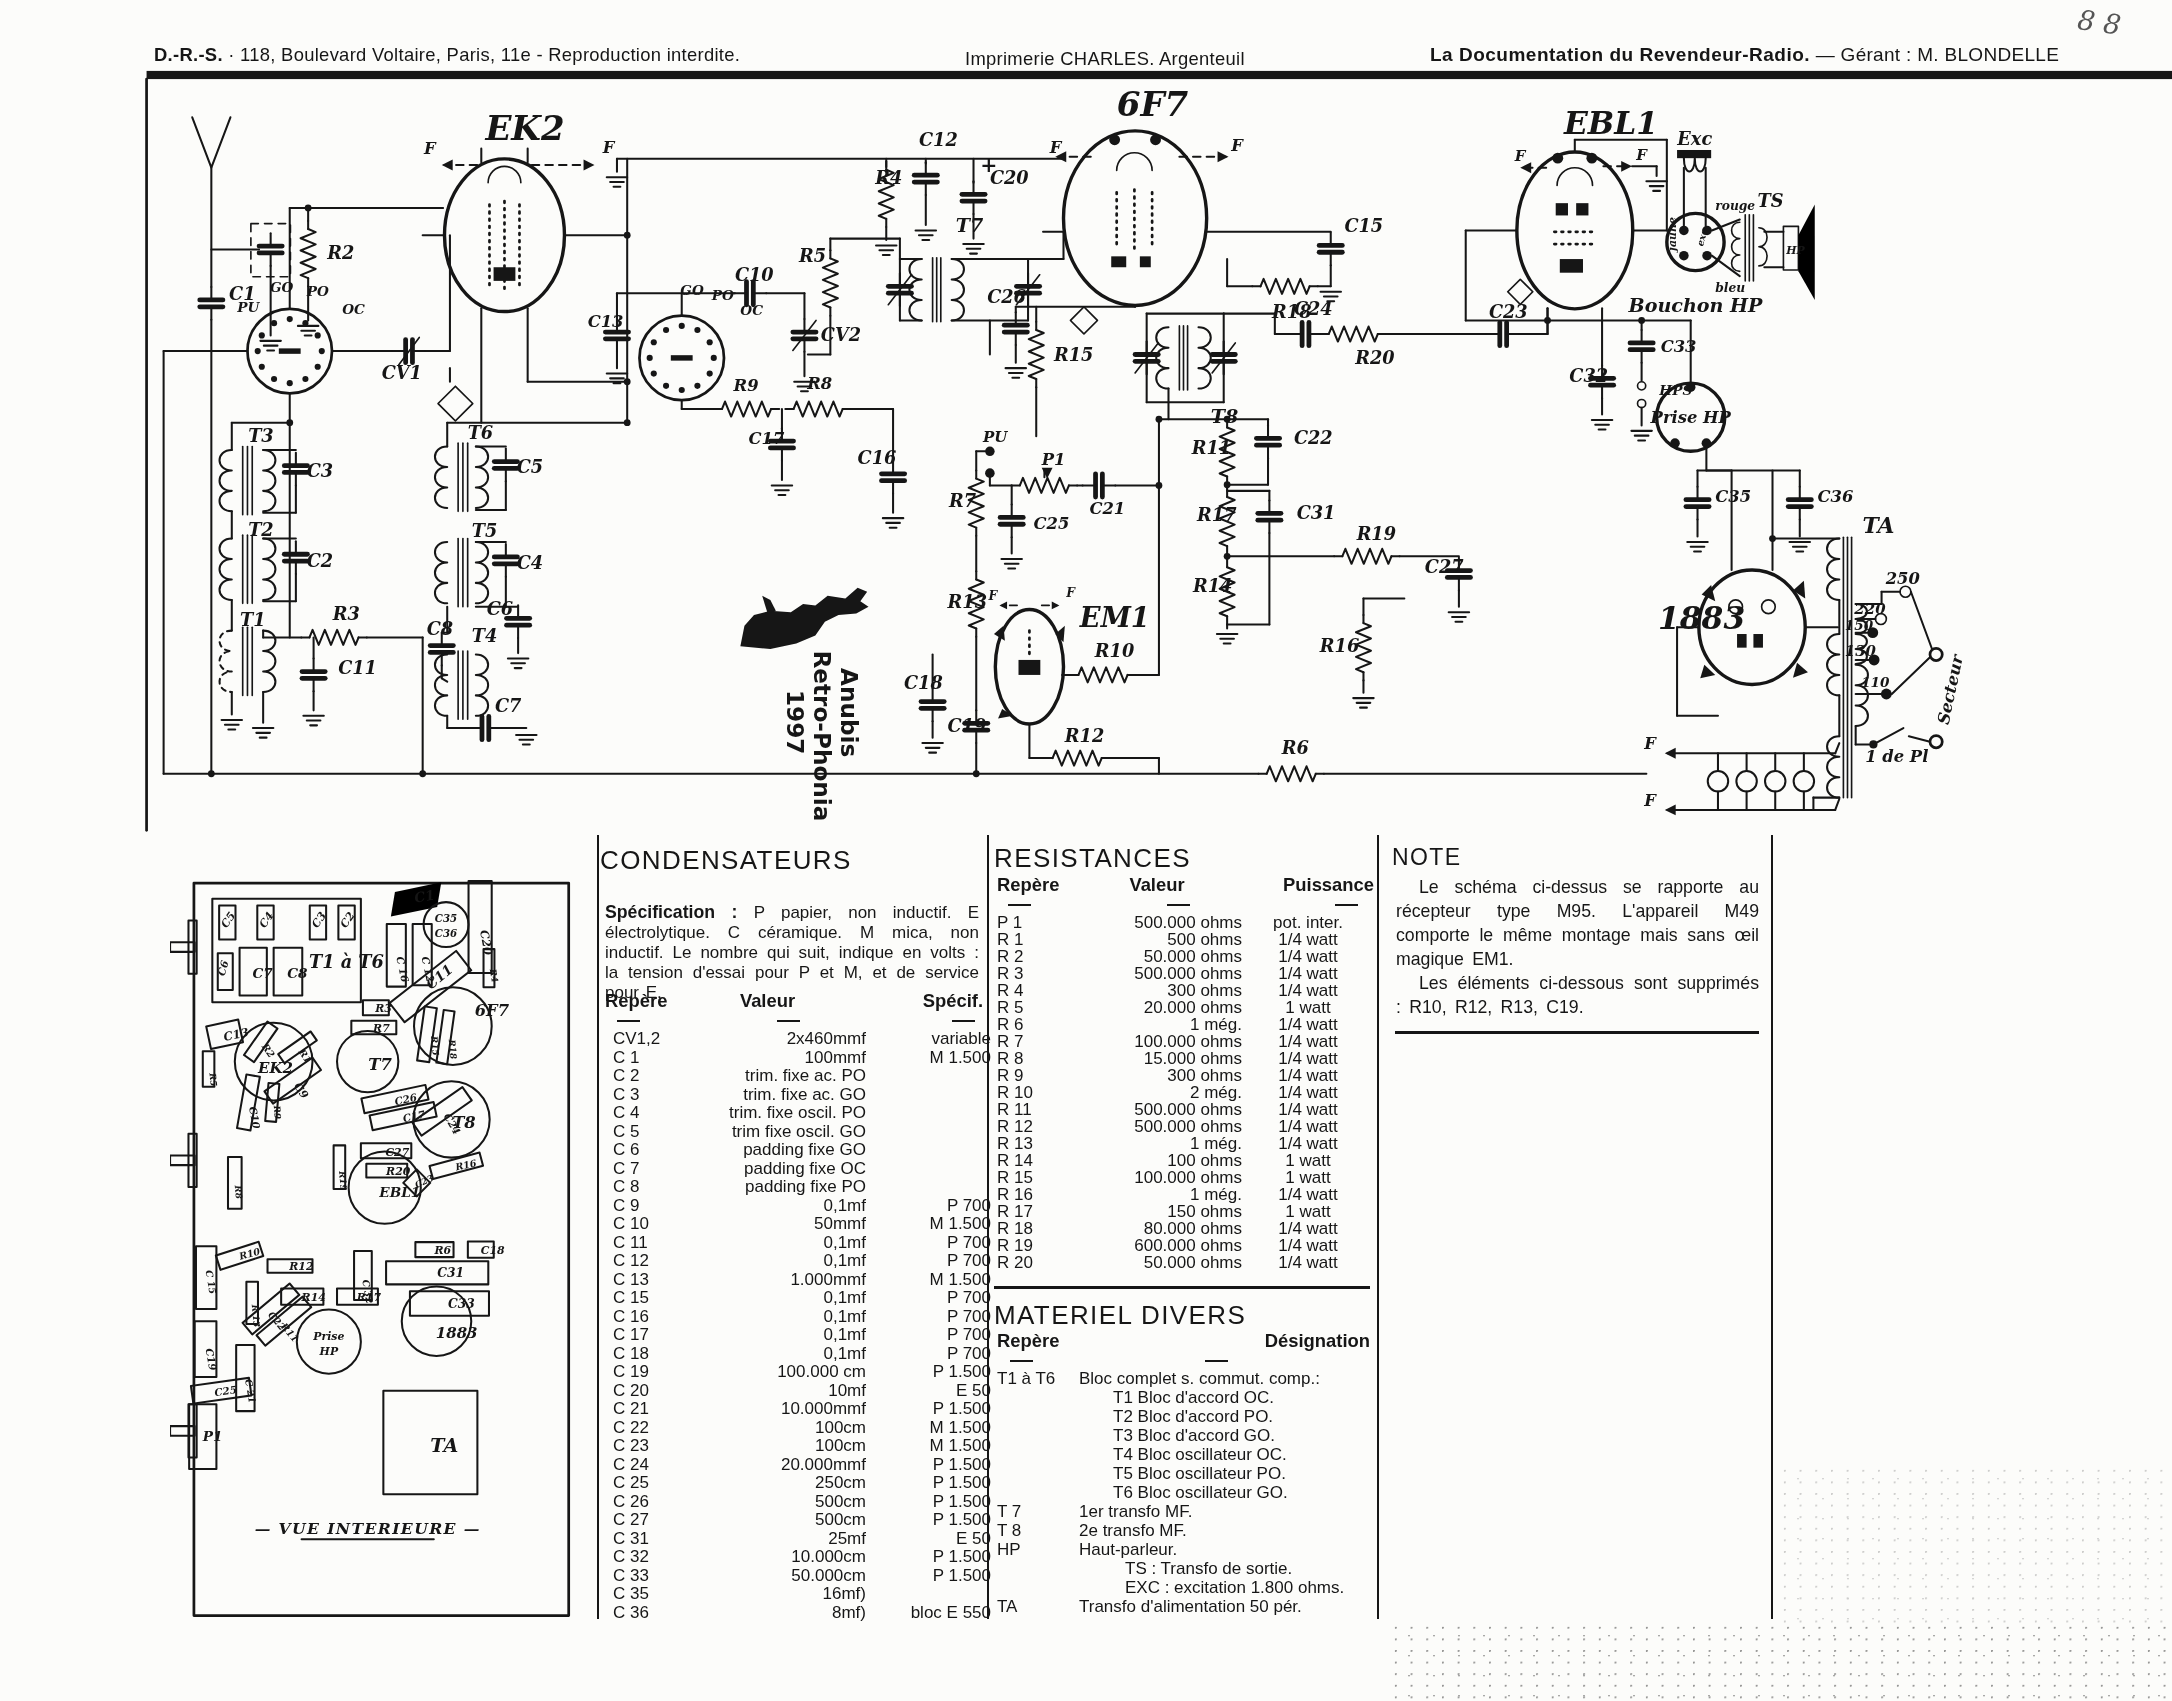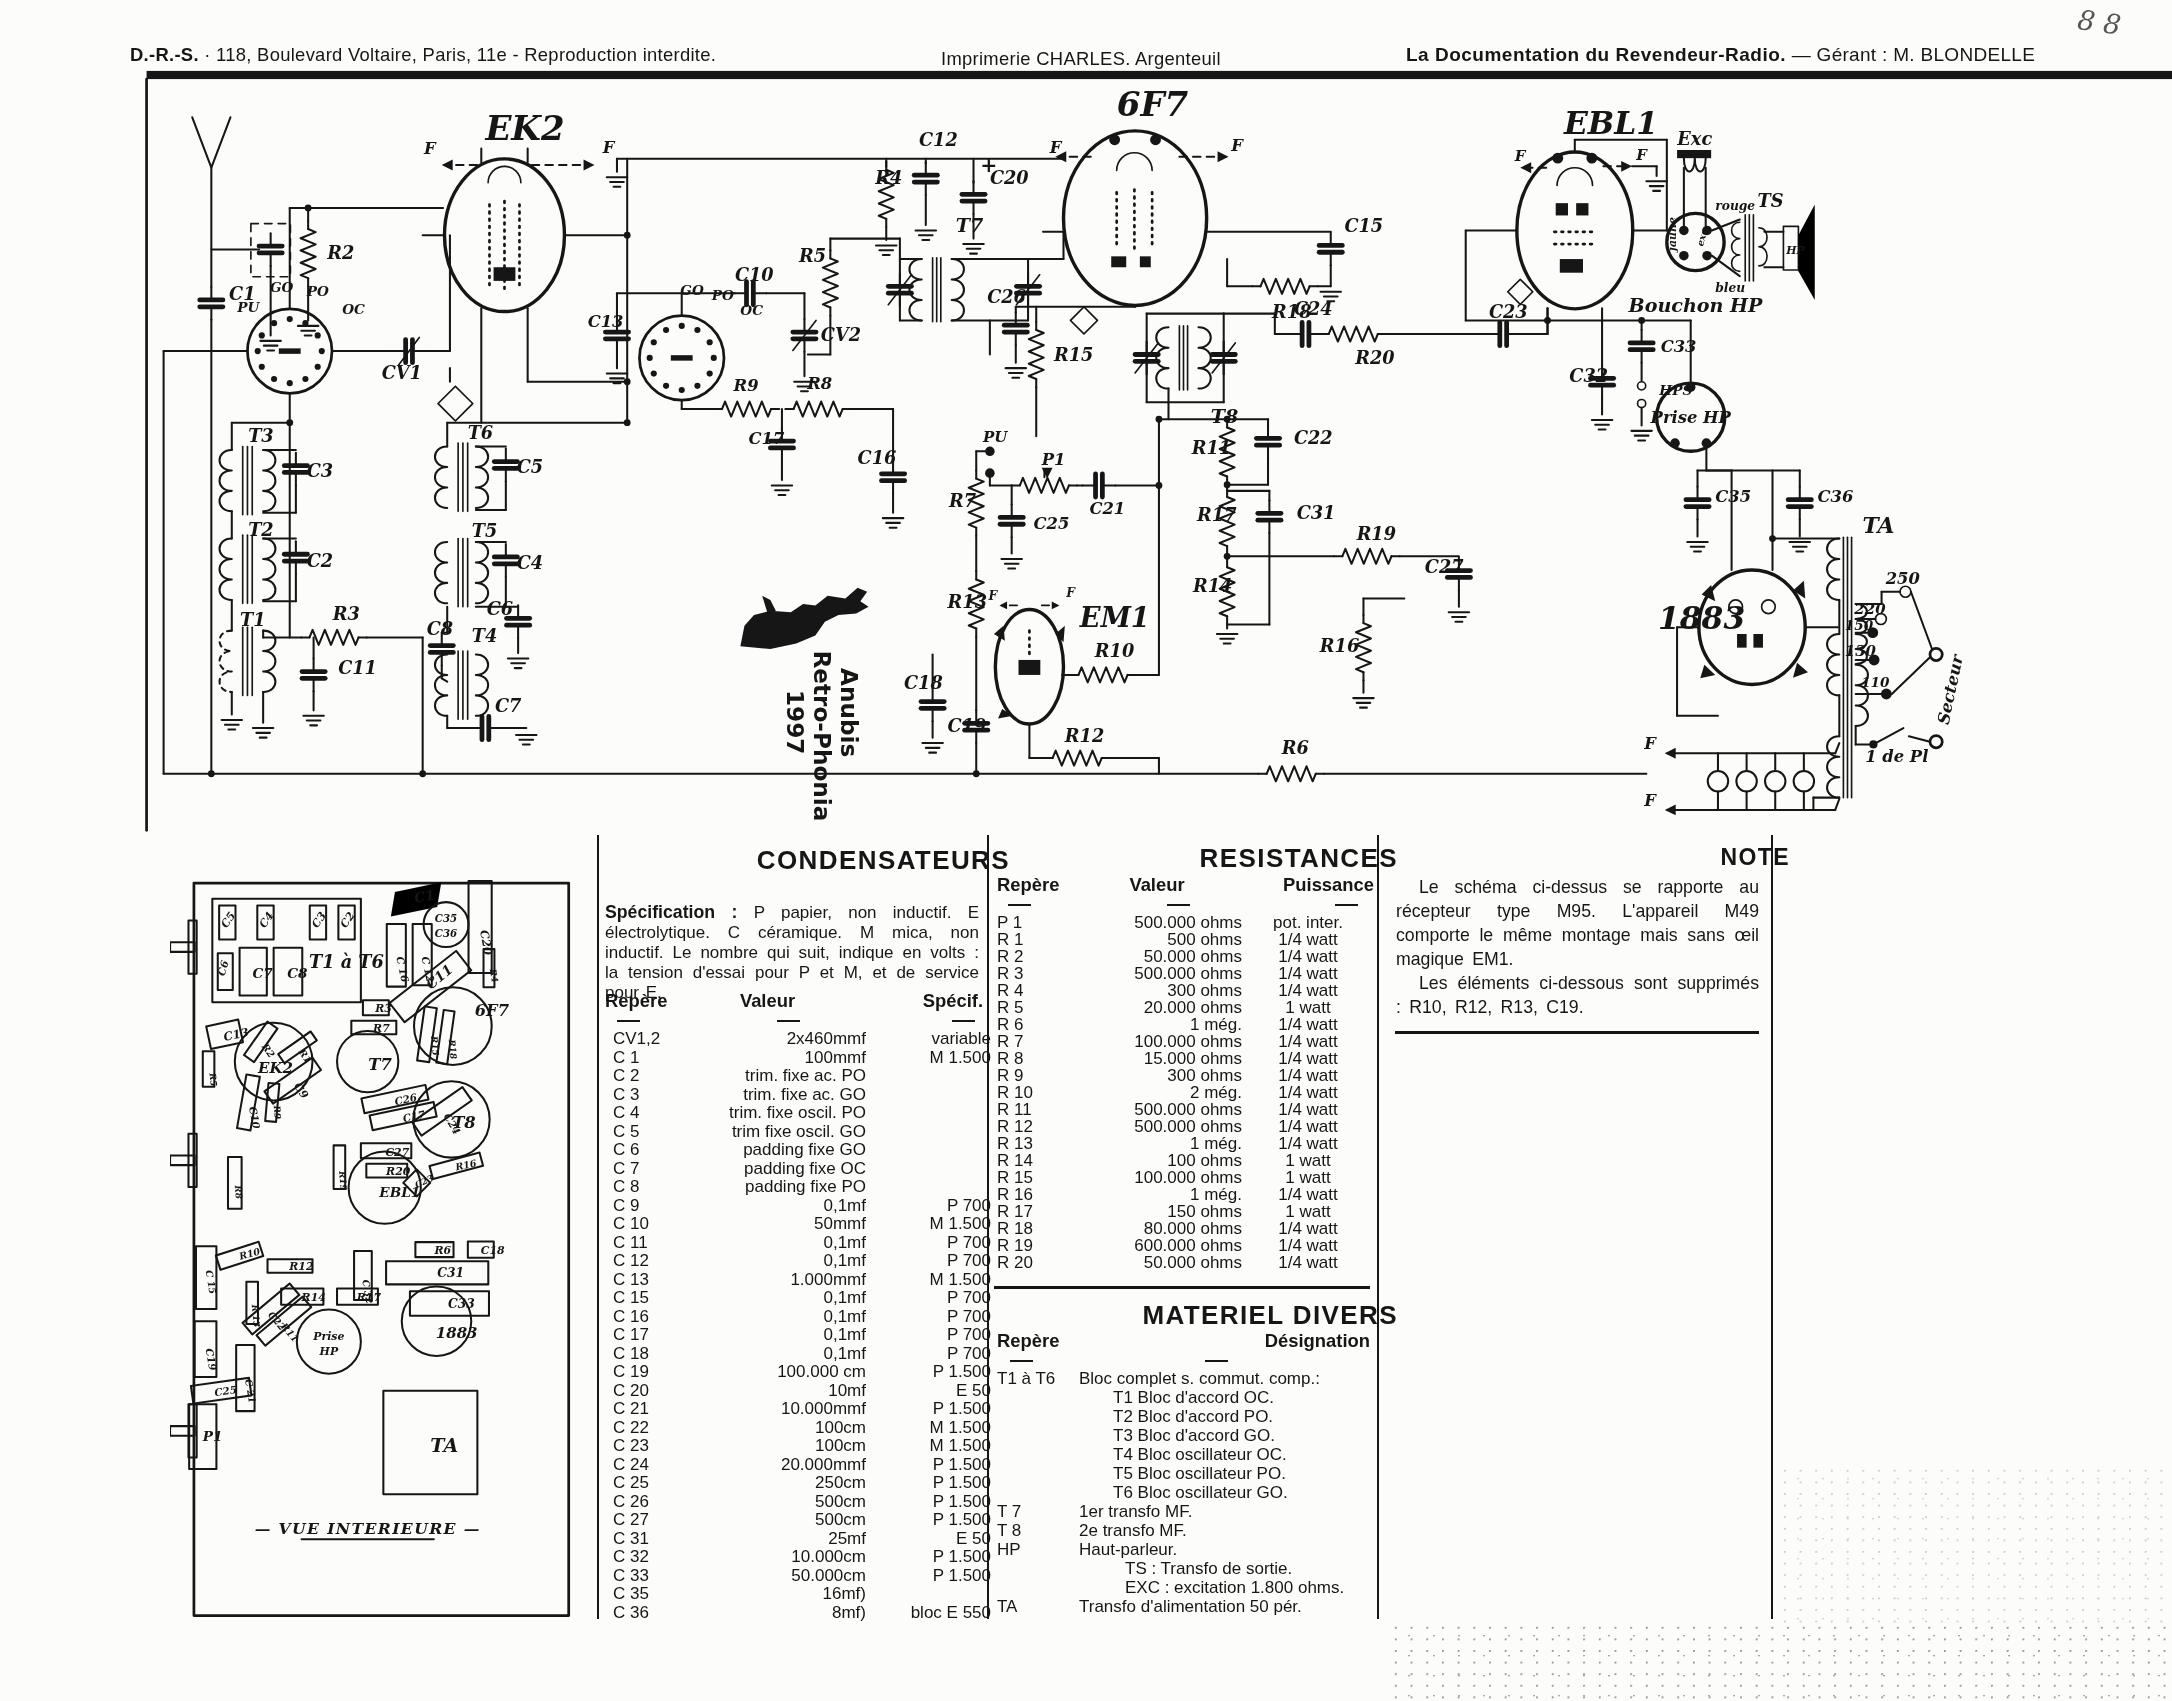--- a/index.html
+++ b/index.html
@@ -1,19 +1,19 @@
 <!DOCTYPE html>
 <html style="font-size:11px"><head>
 <meta charset="utf-8">
 <style>
   html,body{margin:0;padding:0;background:#e8e8e4;}
   .page{position:relative;width:2172px;height:1702px;background:#fcfcfa;overflow:hidden;
         font-family:"Liberation Sans",sans-serif;color:#161616;}
   
-  .hdr{position:absolute;white-space:nowrap;font-size:18.4px;letter-spacing:0.3px;}
+  .hdr{position:absolute;white-space:nowrap;font-size:18.4px;letter-spacing:0.3px;margin-left:24px;}
   .hdr b{font-weight:bold;}
   .hdr-left{left:130px;top:44px;}
   .hdr-center{left:941px;top:48px;}
   .hdr-right{left:1406px;top:44px;font-size:19px;}
   .hdr-right b{letter-spacing:0.5px;}
   
   svg{position:absolute;}
   svg line,svg path,svg rect,svg circle,svg ellipse,svg polyline{stroke:#161616;stroke-width:3;fill:none;stroke-linecap:round;stroke-linejoin:round;}
   svg .blk{fill:#161616;stroke:none;}
   svg .sw7{stroke-width:7;}
@@ -26,21 +26,21 @@
   .hl{font-family:"DejaVu Serif",serif;font-style:italic;font-weight:bold;}
   .ll{font-family:"DejaVu Serif",serif;font-style:italic;font-weight:bold;}
   .cap{font-family:"DejaVu Serif",serif;font-style:italic;font-weight:bold;letter-spacing:2px;}
   .wm{font-family:"DejaVu Sans",sans-serif;font-style:normal;font-weight:bold;}
   .pencil{font-family:"DejaVu Serif",serif;font-style:italic;fill:#555;}
   .schematic{left:0;top:0;}
   .layoutview{left:170px;top:866px;}
   
   .vdiv{position:absolute;width:2px;background:#161616;}
   .hrule{position:absolute;background:#161616;}
-  .coltitle{position:absolute;font-weight:bold;font-size:26px;letter-spacing:1.4px;text-align:right;white-space:nowrap;padding-left:28px;}
+  .coltitle{position:absolute;font-weight:normal;font-size:26px;letter-spacing:1.4px;text-align:left;white-space:nowrap;}
   .spec{position:absolute;font-size:17px;line-height:20px;text-align:justify;word-spacing:2px;}
   .spec b{font-size:17.7px;}
   .thead{position:absolute;display:grid;font-weight:bold;font-size:18.4px;}
   .thead span{white-space:nowrap;}
   .dashm{position:absolute;height:2px;width:23px;background:#161616;}
   .rows{position:absolute;}
   .trow{display:grid;white-space:nowrap;}
   .trow span{display:block;}
   .cond-rows .trow{grid-template-columns:72px 181px 125px;font-size:17px;line-height:18.5px;margin-left:8px;}
   .cond-rows .trow span:nth-child(2){text-align:right;}

